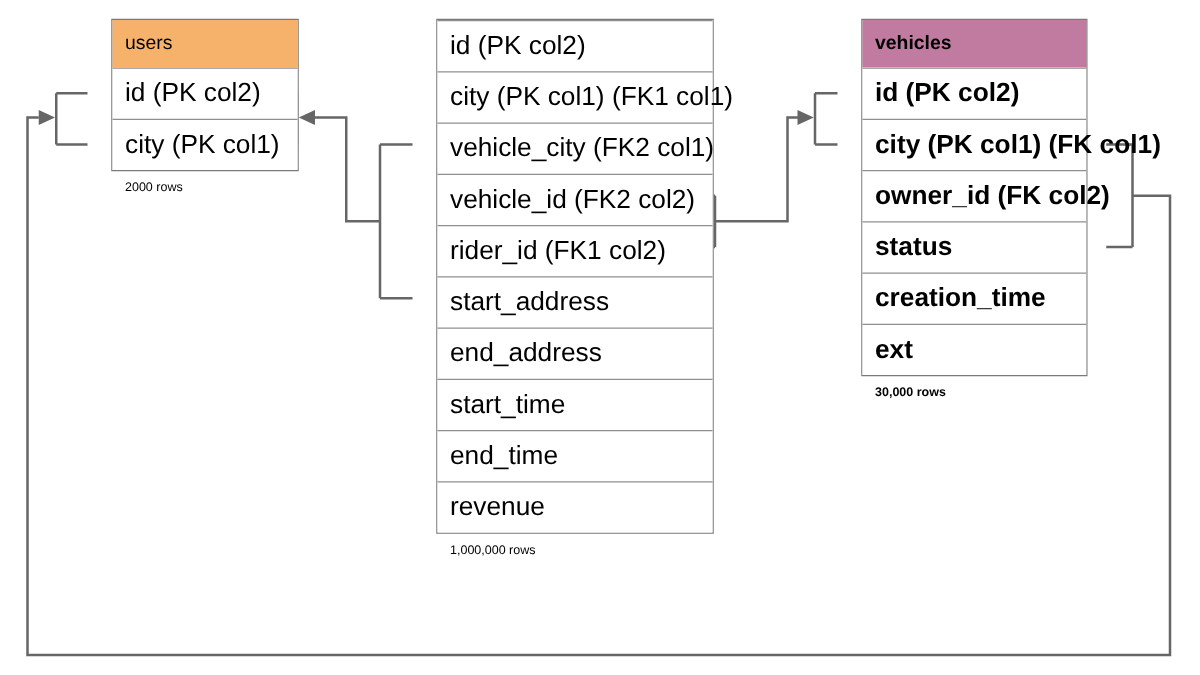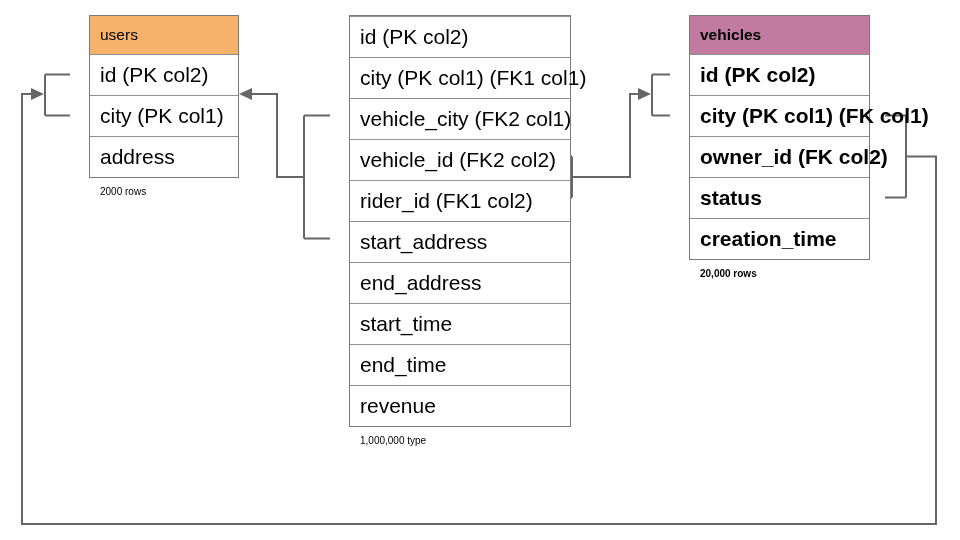--- a/index.html
+++ b/index.html
@@ -67,41 +67,41 @@
 
     <path d="M885 115.5 H906 M885 197.5 H906 M906 115.5 V197.5 M906 156.5 H936 V524 H22 V94 H31" fill="none" stroke="#666666" stroke-width="2"></path>
     <path d="M70 74.5 H45 M70 115.5 H45 M45 74.5 V115.5" fill="none" stroke="#666666" stroke-width="2"></path>
     <polygon points="44,94 31,88 31,100" fill="#666666"></polygon>
   </svg>
 
   <div class="dbtable" style="left:70px; top:15px; width:150px;">
     <div class="thead" style="background: rgb(246, 178, 107);">users</div>
     <div class="trow">id (PK col2)</div>
     <div class="trow">city (PK col1)</div>
-    <div class="trow">address</div>
     <div class="rows-label">2000 rows</div>
   </div>
 
   <div class="dbtable" style="left:330px; top:15px; width:222px;">
     <div class="trow">id (PK col2)</div>
     <div class="trow">city (PK col1) (FK1 col1)</div>
     <div class="trow">vehicle_city (FK2 col1)</div>
     <div class="trow">vehicle_id (FK2 col2)</div>
     <div class="trow">rider_id (FK1 col2)</div>
     <div class="trow">start_address</div>
     <div class="trow">end_address</div>
     <div class="trow">start_time</div>
     <div class="trow">end_time</div>
     <div class="trow">revenue</div>
-    <div class="rows-label">1,000,000 type</div>
+    <div class="rows-label">1,000,000 rows</div>
   </div>
 
   <div class="dbtable" style="left:670px; top:15px; width:181px;font-weight:bold;">
     <div class="thead" style="background: rgb(194, 123, 160);">vehicles</div>
     <div class="trow">id (PK col2)</div>
     <div class="trow">city (PK col1) (FK col1)</div>
     <div class="trow">owner_id (FK col2)</div>
     <div class="trow">status</div>
     <div class="trow">creation_time</div>
-    <div class="rows-label">20,000 rows</div>
+    <div class="trow">ext</div>
+    <div class="rows-label">30,000 rows</div>
   </div>
 
 </div>
 
 </body></html>

